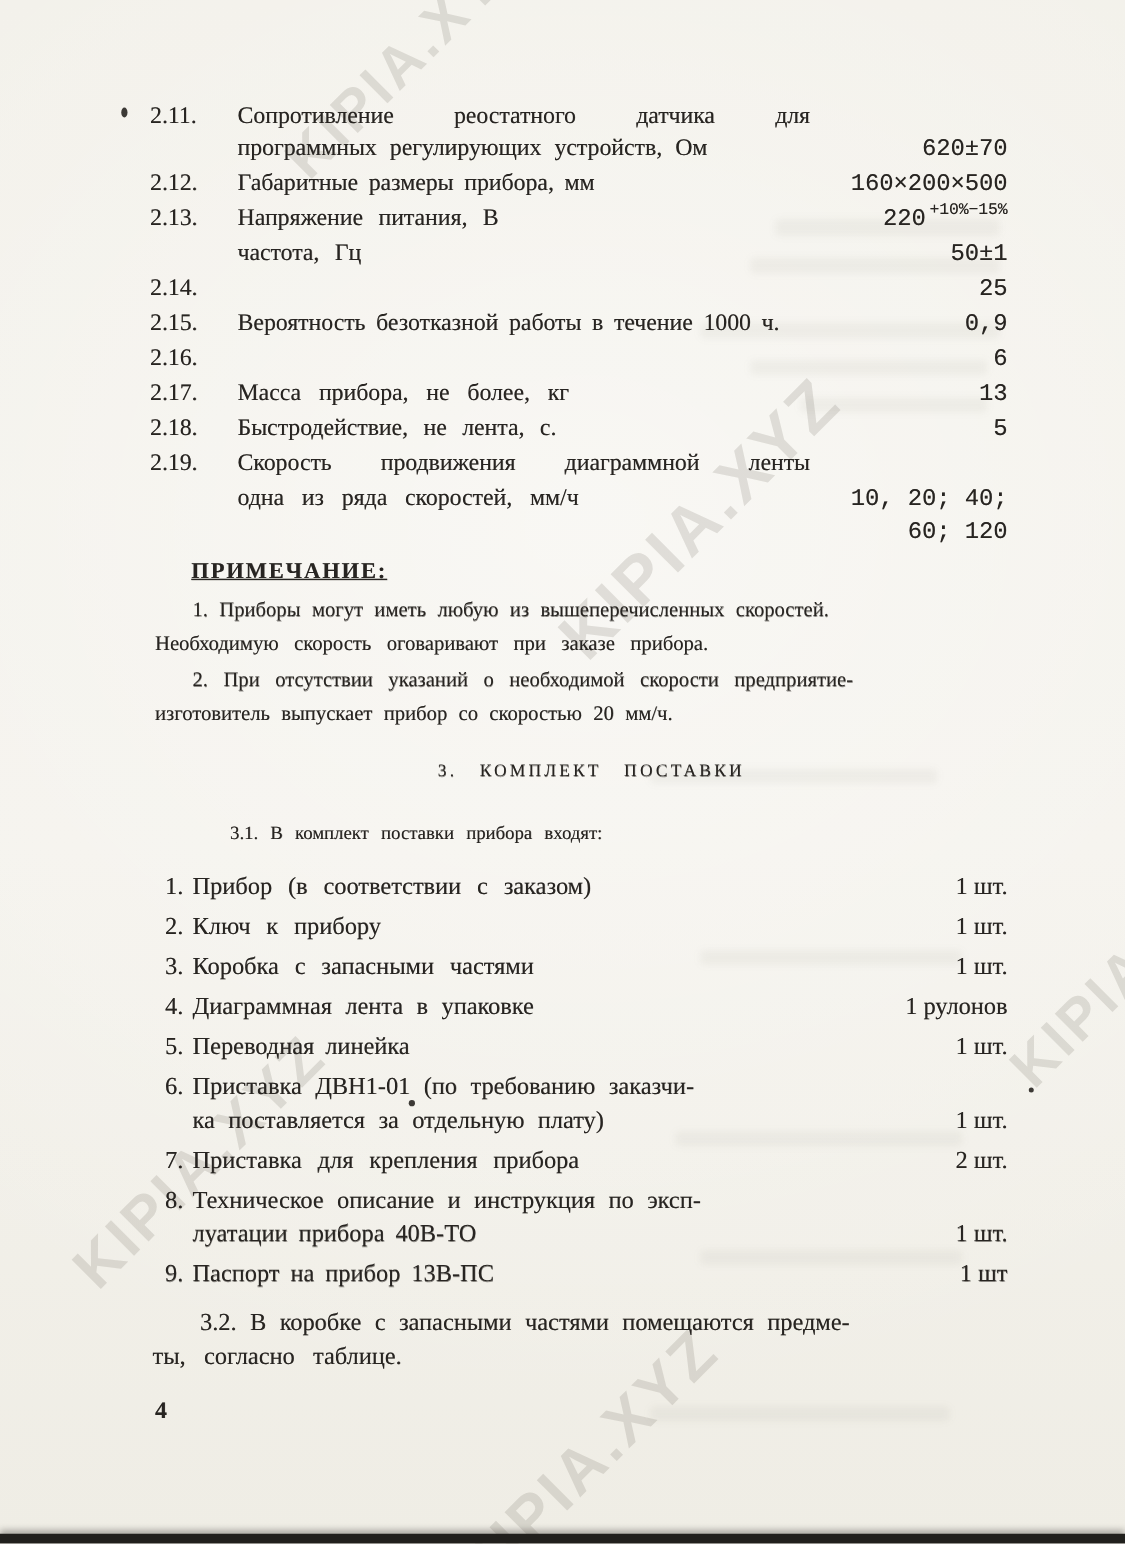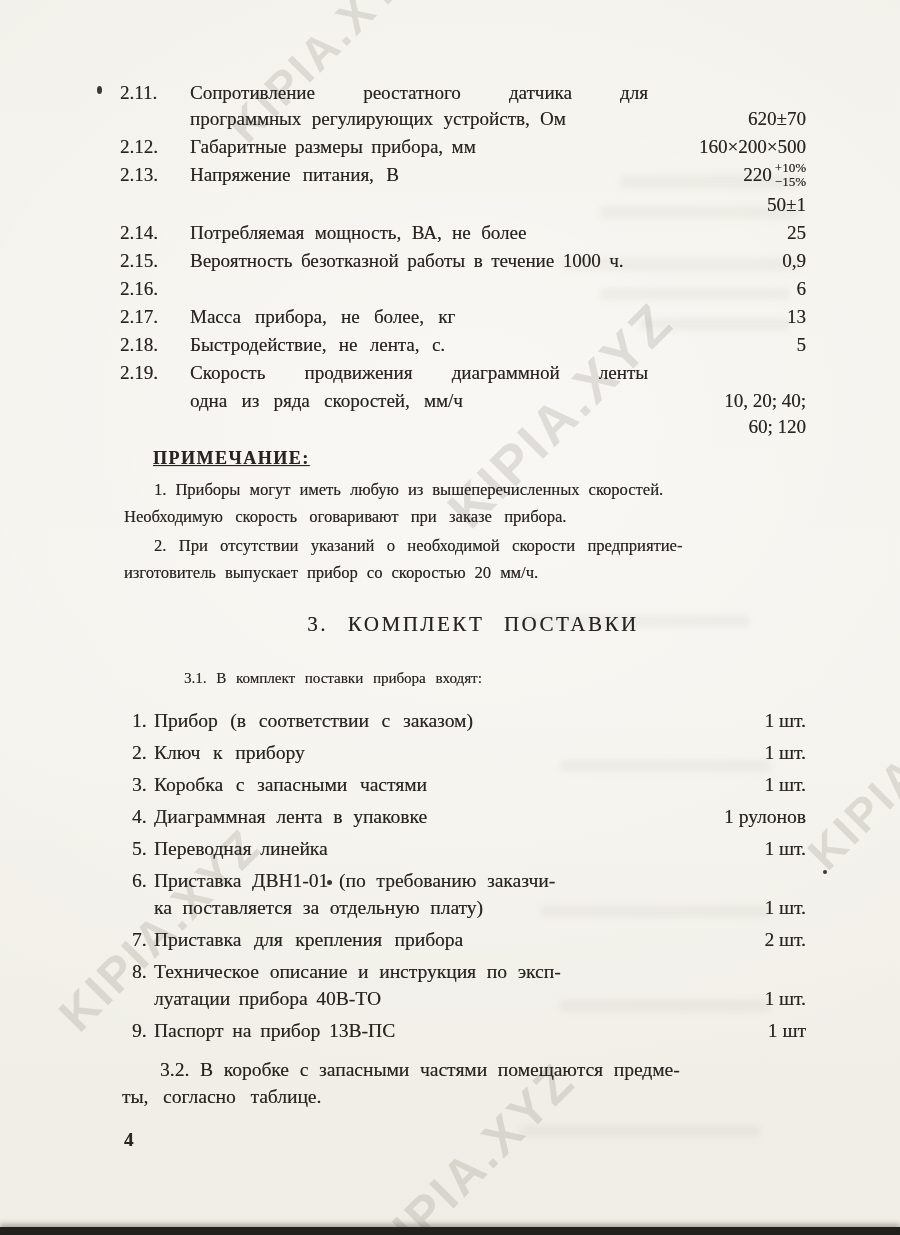--- a/index.html
+++ b/index.html
@@ -17,36 +17,36 @@
   }
   .content{position:relative;z-index:2;padding:80px 94px 0 120px;
     text-shadow:0.25px 0.25px 0 rgba(35,32,28,.5);}
   
   .srow{display:grid;grid-template-columns:70px 1fr auto;margin-bottom:2px;
     font-size:19px;line-height:26px;}
   .num{align-self:start;}
   .term{align-self:stretch;}
   .tline{display:block;}
   .jfull{max-width:458px;text-align:justify;text-align-last:justify;}
-  .val{align-self:end;text-align:right;white-space:nowrap;}
+  .val{align-self:end;text-align:right;white-space:nowrap;font-family:Liberation Mono, monospace;}
   .v-top{align-self:start;}
   .stack{display:inline-flex;align-items:flex-start;}
-  .vfrac{display:inline-flex;flex-direction:column;font-size:13px;line-height:14px;
+  .vfrac{display:inline-flex;flex-direction:row;font-size:13px;line-height:14px;
     margin-left:3px;text-align:left;transform:translateY(-1px);}
   .vtwo div{line-height:26px;}
   
   .ws2{word-spacing:.2em}.ws3{word-spacing:.3em}.ws4{word-spacing:.4em}
   .ws5{word-spacing:.5em}.ws6{word-spacing:.6em}
   
   .note-heading{margin:8px 0 7px 33px;font-size:18px;font-weight:bold;letter-spacing:1.5px;text-decoration:underline;}
   .note{margin-left:4px;font-size:16.5px;line-height:27px;}
   .note-line.indent{text-indent:30px;}
   .note2{margin-top:2px;}
   
-  .sec-heading{margin:26px 0 27px 20px;text-align:center;font-size:21px;
+  .sec-heading{margin:26px 0 27px 20px;text-align:center;font-size:14px;
     letter-spacing:2.5px;word-spacing:12px;}
   .intro{font-size:15px;line-height:28px;text-indent:64px;}
   .dlist{margin:15px 0 0 12px;}
   .drow{display:grid;grid-template-columns:22px 1fr auto;margin-bottom:5px;
     font-size:19.5px;line-height:27px;}
   .qty{align-self:end;text-align:right;white-space:nowrap;}
   .para32{margin:12px 0 0 2px;font-size:19.5px;line-height:27px;}
   .para32 .l1{text-indent:38px;}
   .pagenum{margin:19px 0 0 4px;font-size:19px;font-weight:bold;}
   
@@ -121,28 +121,28 @@
           <span>220</span>
             <span class="vfrac">
               <span>+10%</span>
               <span>−15%</span>
             </span>
         </div>
       </div>
 
       <div class="srow">
         <div class="num"></div>
+        <div class="term">
+          <span class="tline ws4">частота, Гц</span>
+        </div>
         <div class="val">50±1</div>
       </div>
 
       <div class="srow">
         <div class="num">2.14.</div>
-        <div class="term">
-          <span class="tline ws3">Потребляемая мощность, ВА, не более</span>
-        </div>
         <div class="val">25</div>
       </div>
 
       <div class="srow">
         <div class="num">2.15.</div>
         <div class="term">
           <span class="tline ws2">Вероятность безотказной работы в течение 1000 ч.</span>
         </div>
         <div class="val">0,9</div>
       </div>

